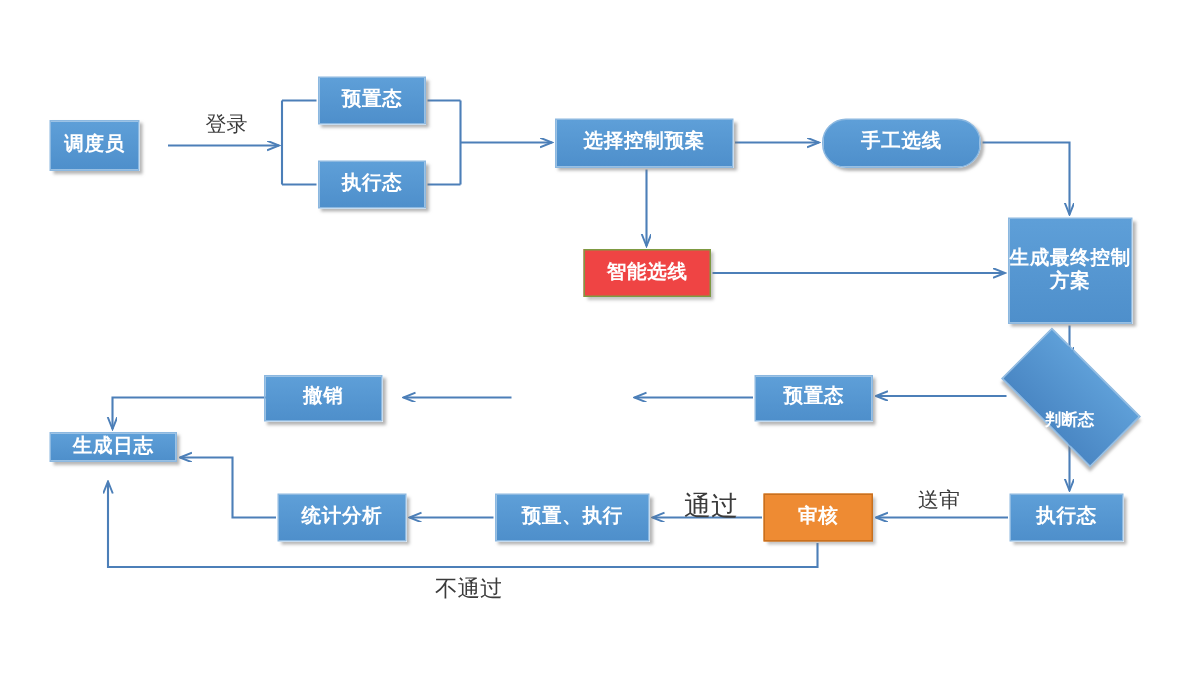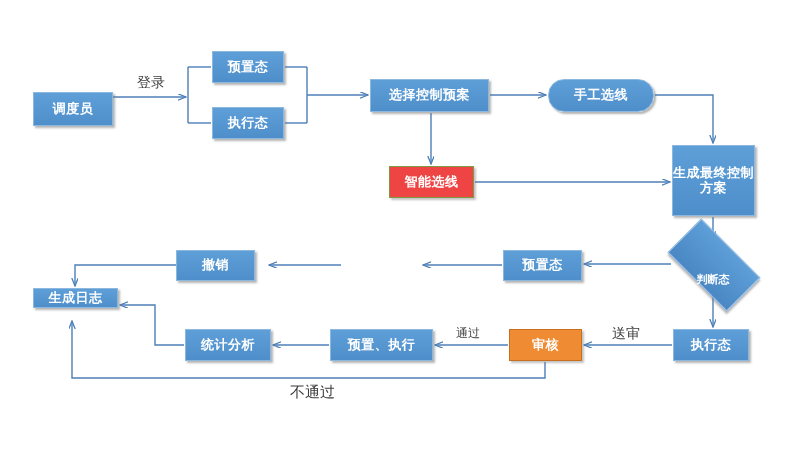--- a/index.html
+++ b/index.html
@@ -136,21 +136,21 @@
       <path d="M508,345 L435,345" marker-end="url(#arrow)"></path>
 
       <path d="M329,345 L273,345" marker-end="url(#arrow)"></path>
 
       <path d="M184,345 L155,345 L155,305 L120,305" marker-end="url(#arrow)"></path>
 
       <path d="M545,362 L545,378 L72,378 L72,321" marker-end="url(#arrow)"></path>
     </g>
   </svg>
 
-  <div class="node blue" style="left:33px;top:80px;width:80px;height:34px;font-size:13px;margin-top:12px;">
+  <div class="node blue" style="left:33px;top:80px;width:60px;height:34px;font-size:13px;">
     <span>调度员</span>
   </div>
 
   <div class="node blue" style="left:212px;top:51px;width:72px;height:32px;font-size:13px;">
     <span>预置态</span>
   </div>
 
   <div class="node blue" style="left:212px;top:107px;width:72px;height:32px;font-size:13px;">
     <span>执行态</span>
   </div>
@@ -203,21 +203,21 @@
     <span>撤销</span>
   </div>
 
   <div class="node blue" style="left:33px;top:288px;width:85px;height:20px;font-size:13px;">
     <span>生成日志</span>
   </div>
 
   <div class="edge-label" style="left:137px;top:74px;font-size:14px;">
     <span>登录</span>
   </div>
-  <div class="edge-label" style="left:456px;top:325px;font-size:12px;font-family:Liberation Mono, monospace;">
+  <div class="edge-label" style="left:456px;top:325px;font-size:18px;font-family:Liberation Mono, monospace;">
     <span>通过</span>
   </div>
   <div class="edge-label" style="left:612px;top:325px;font-size:14px;">
     <span>送审</span>
   </div>
   <div class="edge-label" style="left:290px;top:383px;font-size:15px;">
     <span>不通过</span>
   </div>
 
 </div>

